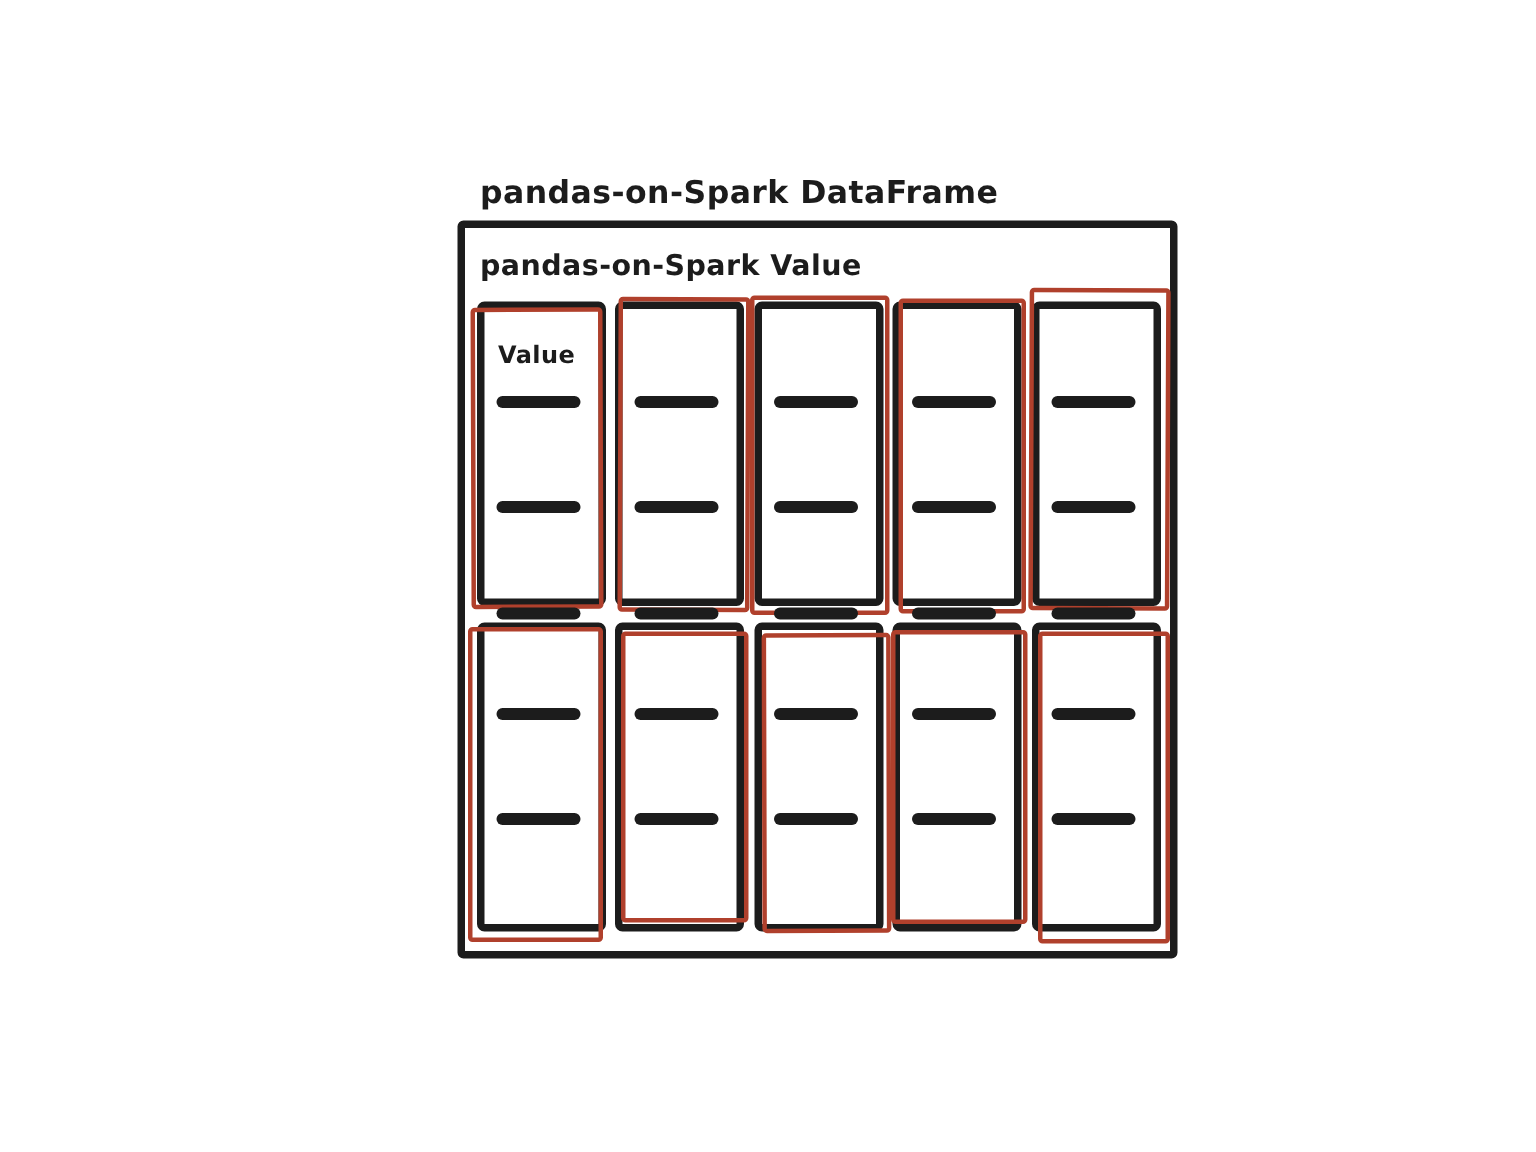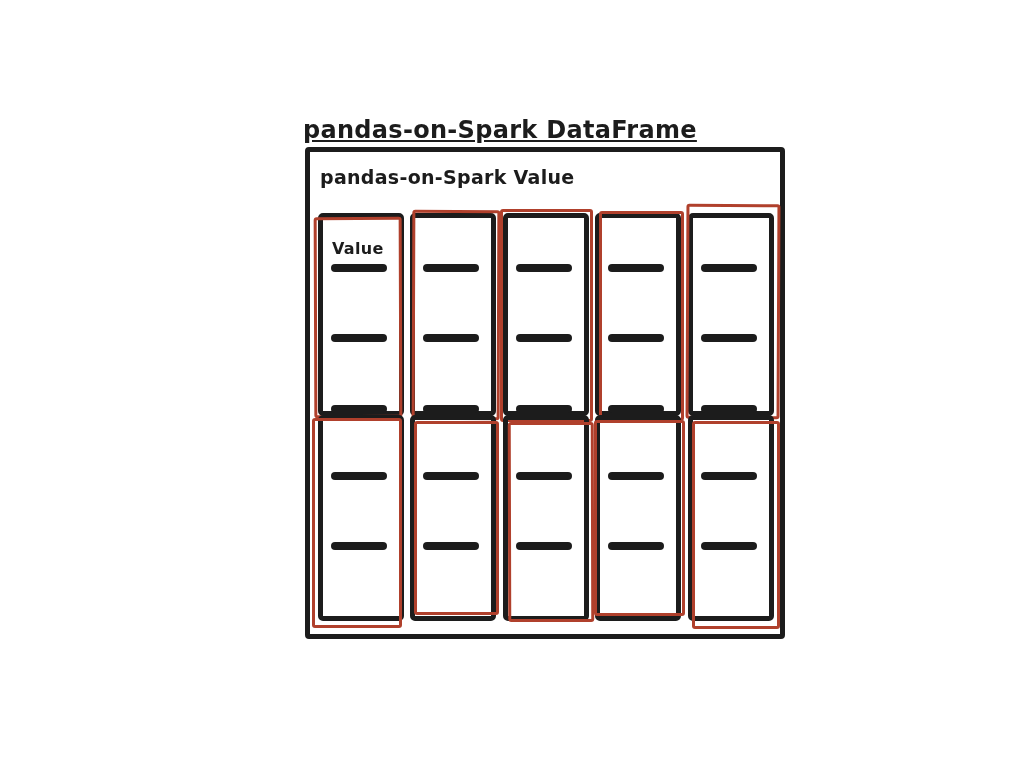--- a/index.html
+++ b/index.html
@@ -5,23 +5,23 @@
   :root{
     --ink:#1c1c1c;
     --red:#b0402c;
   }
   *{margin:0;padding:0;box-sizing:border-box;}
   html,body{width:1024px;height:768px;overflow:hidden;}
   body{background:#ffffff;font-family:"DejaVu Sans","Liberation Sans",sans-serif;}
   .stage{position:relative;width:1024px;height:768px;background:#ffffff;}
 
   .title{
-    position:absolute;left:303px;top:116px;
-    font-size:24px;font-weight:bold;color:var(--ink);
-    letter-spacing:0.3px;white-space:nowrap;text-decoration:underline;
+    position:absolute;left:320px;top:116px;
+    font-size:21px;font-weight:bold;color:var(--ink);
+    letter-spacing:0.3px;white-space:nowrap;
   }
   .dataframe-box{
     position:absolute;left:305px;top:147px;width:480px;height:492px;
     border:5px solid var(--ink);border-radius:4px;
     background:transparent;
   }
   .series-title{
     position:absolute;left:320px;top:166px;
     font-size:19px;font-weight:bold;color:var(--ink);
     letter-spacing:0.3px;white-space:nowrap;
@@ -38,21 +38,21 @@
   .col-2{left:410px}
   .col-3{left:503px}
   .col-4{left:595px}
   .col-5{left:688px}
 
   .part{
     position:absolute;left:0;right:0;
     border:5px solid var(--ink);border-radius:5px;
     background:transparent;
   }
-  .part.top{top:16px;height:203px;padding-left:24px;}
+  .part.top{top:4px;height:203px;padding-left:24px;}
   .part.bot{top:218px;height:206px;}
 
   .red{
     position:absolute;
     border:3px solid var(--red);border-radius:3px;
     background:transparent;pointer-events:none;
   }
   .col-1 .top .red{left:-9px;top:-1px;right:-3px;bottom:-7px;transform:rotate(-0.2deg);}
   .col-1 .bot .red{left:-11px;top:-2px;right:-3px;bottom:-12px;}
   .col-2 .top .red{left:-3px;top:-8px;right:-9px;bottom:-9px;transform:rotate(0.2deg);}

